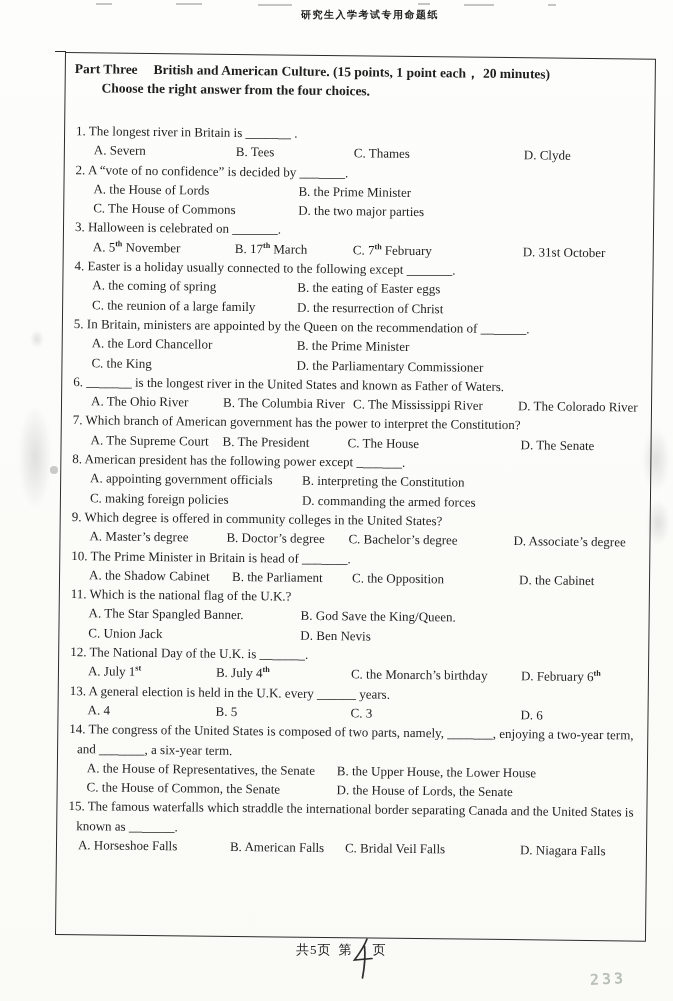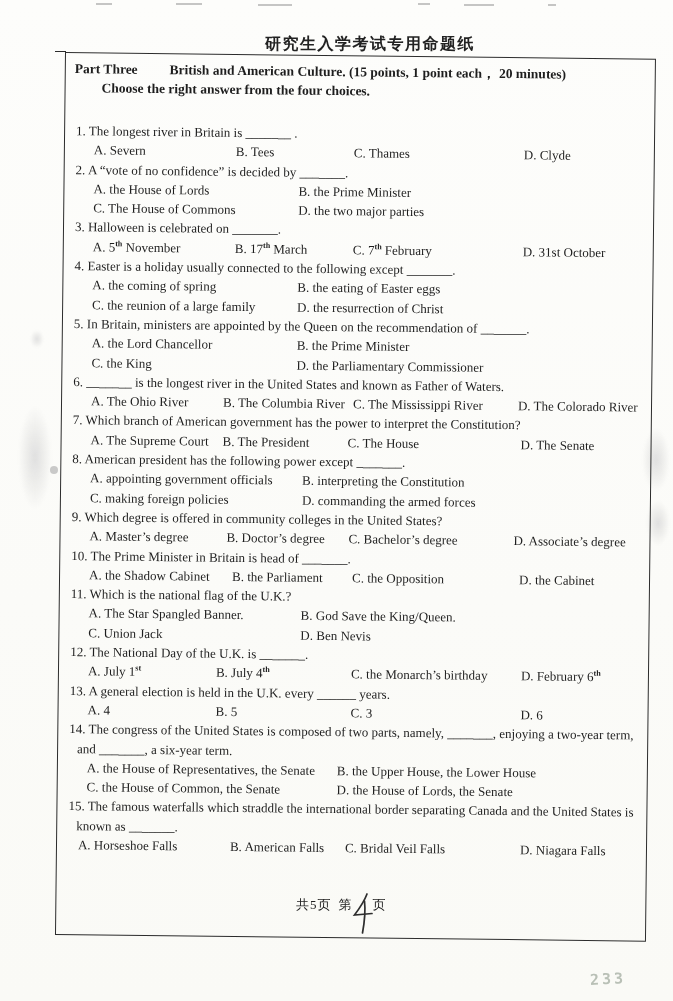--- a/index.html
+++ b/index.html
@@ -2,48 +2,48 @@
 <html><head>
 <meta charset="utf-8">
 <style>
   * { margin:0; padding:0; box-sizing:border-box; }
   html,body { width:673px; height:1001px; }
   body { font-family:"Liberation Serif", serif; color:#1e1e1e; background:#ffffff; }
   .page { position:relative; width:673px; height:1001px; overflow:hidden;
           background:linear-gradient(180deg,#fdfdfb 0%,#fbfbf8 60%,#fafaf6 100%); }
 
   
-  .page-header { position:absolute; top:34px; left:80px; width:580px; text-align:center;
-                 font-weight:bold; font-size:16px; letter-spacing:1.5px; color:#222; }
+  .page-header { position:absolute; top:8px; left:80px; width:580px; text-align:center;
+                 font-weight:bold; font-size:10px; letter-spacing:1.5px; color:#222; }
 
   
   .exam-box { position:absolute; left:65px; top:52px; width:591px; height:883px;
               border:1.6px solid #2c2c2c; transform:rotate(.65deg); transform-origin:0 0;
               padding:6px 4px 0 6px; }
   .exam-box::before { content:""; position:absolute; top:-1.6px; left:-11px; width:11px;
                       border-top:1.6px solid #2c2c2c; }
 
   .part-heading { font-weight:bold; font-size:13.5px; line-height:19px; padding-left:3px;
                   white-space:nowrap; }
-  .part-label { margin-right:32px; }
+  .part-label { margin-right:16px; }
   .instruction { font-weight:bold; font-size:13.5px; line-height:19px; padding-left:30px; }
 
   .questions { margin-top:24px; font-size:13px; }
   .q-line { line-height:19.3px; white-space:nowrap; }
   .stem { padding-left:5px; }
   .stem-cont { padding-left:13px; }
   .opts { display:grid; padding-left:23px; }
   .row4 { grid-template-columns:142px 118px 170px 1fr; }
   .grid2 { grid-template-columns:205px 1fr; }
   .grid2.wide { grid-template-columns:250px 1fr; }
   .opt { line-height:19.3px; white-space:nowrap; }
   sup { font-size:.62em; line-height:0;font-weight:bold; }
 
   
-  .footer { position:absolute; left:296px; top:896px; font-size:13px; color:#222;
+  .footer { position:absolute; left:296px; top:941px; font-size:13px; color:#222;
             display:flex; align-items:flex-start; letter-spacing:1px; }
   .footer .sep { width:7px; }
   .hand4 { display:inline-block; margin:0 -1px; position:relative; top:-4px; }
   .hand4 svg { overflow:visible; }
 
   .corner-stamp { position:absolute; left:590px; top:970px; font-family:"DejaVu Sans Mono", monospace;
                   font-size:15px; font-weight:bold; letter-spacing:3px; color:#a9b2a7;
                   opacity:.8; transform:rotate(-3deg); }
 
   

